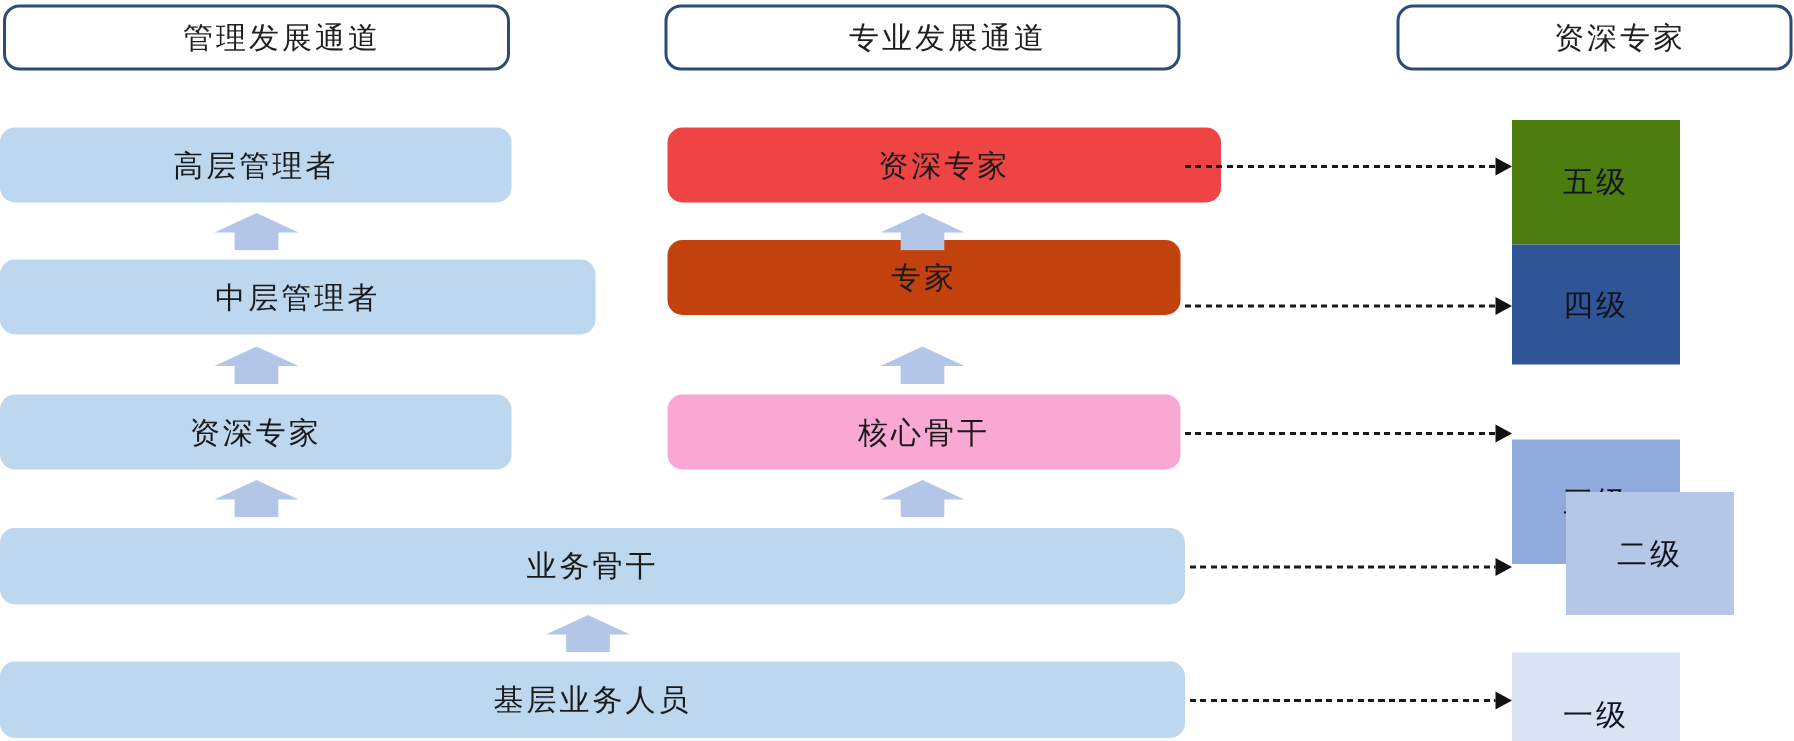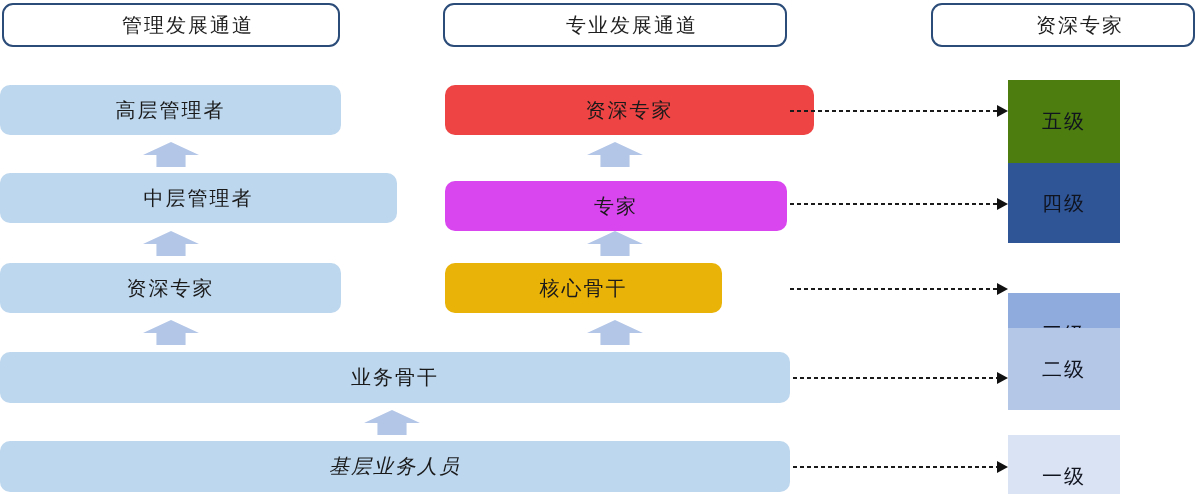--- a/index.html
+++ b/index.html
@@ -81,40 +81,40 @@
 
   <div class="header-box" style="left:2px; top:3px; width:338px;">管理发展通道</div>
   <div class="header-box" style="left:443px; top:3px; width:344px;">专业发展通道</div>
   <div class="header-box" style="left:931px; top:3px; width:264px;">资深专家</div>
 
   <div class="role-box" style="left: 0px; top: 85px; width: 341px; background-color: rgb(189, 215, 238);">高层管理者</div>
   <div class="role-box" style="left: 0px; top: 173px; width: 397px; background-color: rgb(189, 215, 238);">中层管理者</div>
   <div class="role-box" style="left: 0px; top: 263px; width: 341px; background-color: rgb(189, 215, 238);">资深专家</div>
 
   <div class="role-box" style="left: 445px; top: 85px; width: 369px; background-color: #ef4444;">资深专家</div>
-  <div class="role-box" style="left: 445px; top: 181px; width: 342px; background-color: #d946ef;">专家</div>
-  <div class="role-box" style="left: 445px; top: 263px; width: 277px; background-color: #eab308;">核心骨干</div>
+  <div class="role-box" style="left: 445px; top: 160px; width: 342px; background-color: #c2410c;">专家</div>
+  <div class="role-box" style="left: 445px; top: 263px; width: 342px; background-color: #f9a8d4;">核心骨干</div>
 
   <div class="role-box" style="left: 0px; top: 352px; width: 790px; height: 51px; background-color: rgb(189, 215, 238);">业务骨干</div>
-  <div class="role-box" style="left: 0px; top: 441px; width: 790px; height: 51px; background-color: rgb(189, 215, 238); font-style: italic;">基层业务人员</div>
+  <div class="role-box" style="left: 0px; top: 441px; width: 790px; height: 51px; background-color: rgb(189, 215, 238);">基层业务人员</div>
 
   <div class="up-arrow" style="left: 143px; top: 142px; background-color: rgb(179, 198, 231);"></div>
   <div class="up-arrow" style="left: 143px; top: 231px; background-color: rgb(179, 198, 231);"></div>
   <div class="up-arrow" style="left: 143px; top: 320px; background-color: rgb(179, 198, 231);"></div>
 
   <div class="up-arrow" style="left: 587px; top: 142px; background-color: rgb(179, 198, 231);"></div>
   <div class="up-arrow" style="left: 587px; top: 231px; background-color: rgb(179, 198, 231);"></div>
   <div class="up-arrow" style="left: 587px; top: 320px; background-color: rgb(179, 198, 231);"></div>
 
   <div class="up-arrow" style="left: 364px; top: 410px; background-color: rgb(179, 198, 231);"></div>
 
   <div class="level-block" style="top: 80px; height: 83px; background-color: #4d7c0f;">五级</div>
   <div class="level-block" style="top: 163px; height: 80px; background-color: rgb(47, 85, 151);">四级</div>
   <div class="level-block" style="top: 245px; height: 83px; background-color: rgb(143, 170, 220); margin-top: 48px;">三级</div>
-  <div class="level-block" style="top: 328px; height: 82px; background-color: rgb(180, 199, 231);">二级</div>
+  <div class="level-block" style="top: 328px; height: 82px; background-color: rgb(180, 199, 231); margin-left: 36px;">二级</div>
   <div class="level-block" style="top: 410px; height: 82px; background-color: rgb(218, 227, 243); margin-top: 25px;">一级</div>
 
   <div class="connector" style="left:790px; top:110px; width:207px;">
       <i class="head"></i>
     </div>
   <div class="connector" style="left:790px; top:203px; width:207px;">
       <i class="head"></i>
     </div>
   <div class="connector" style="left:790px; top:288px; width:207px;">
       <i class="head"></i>

